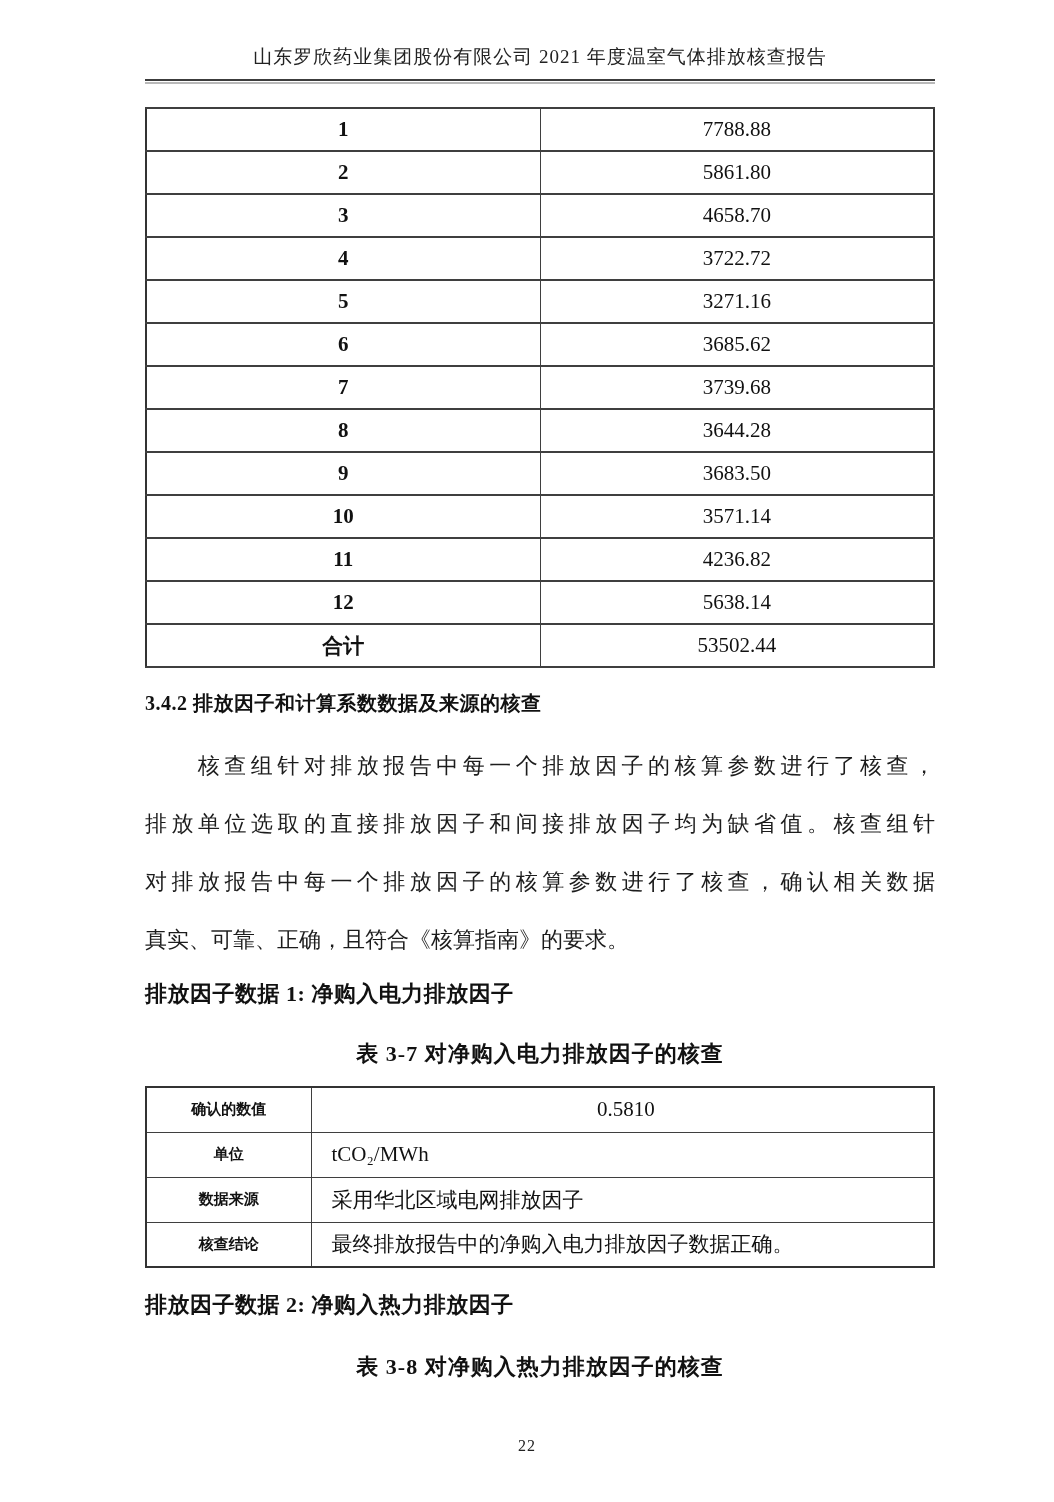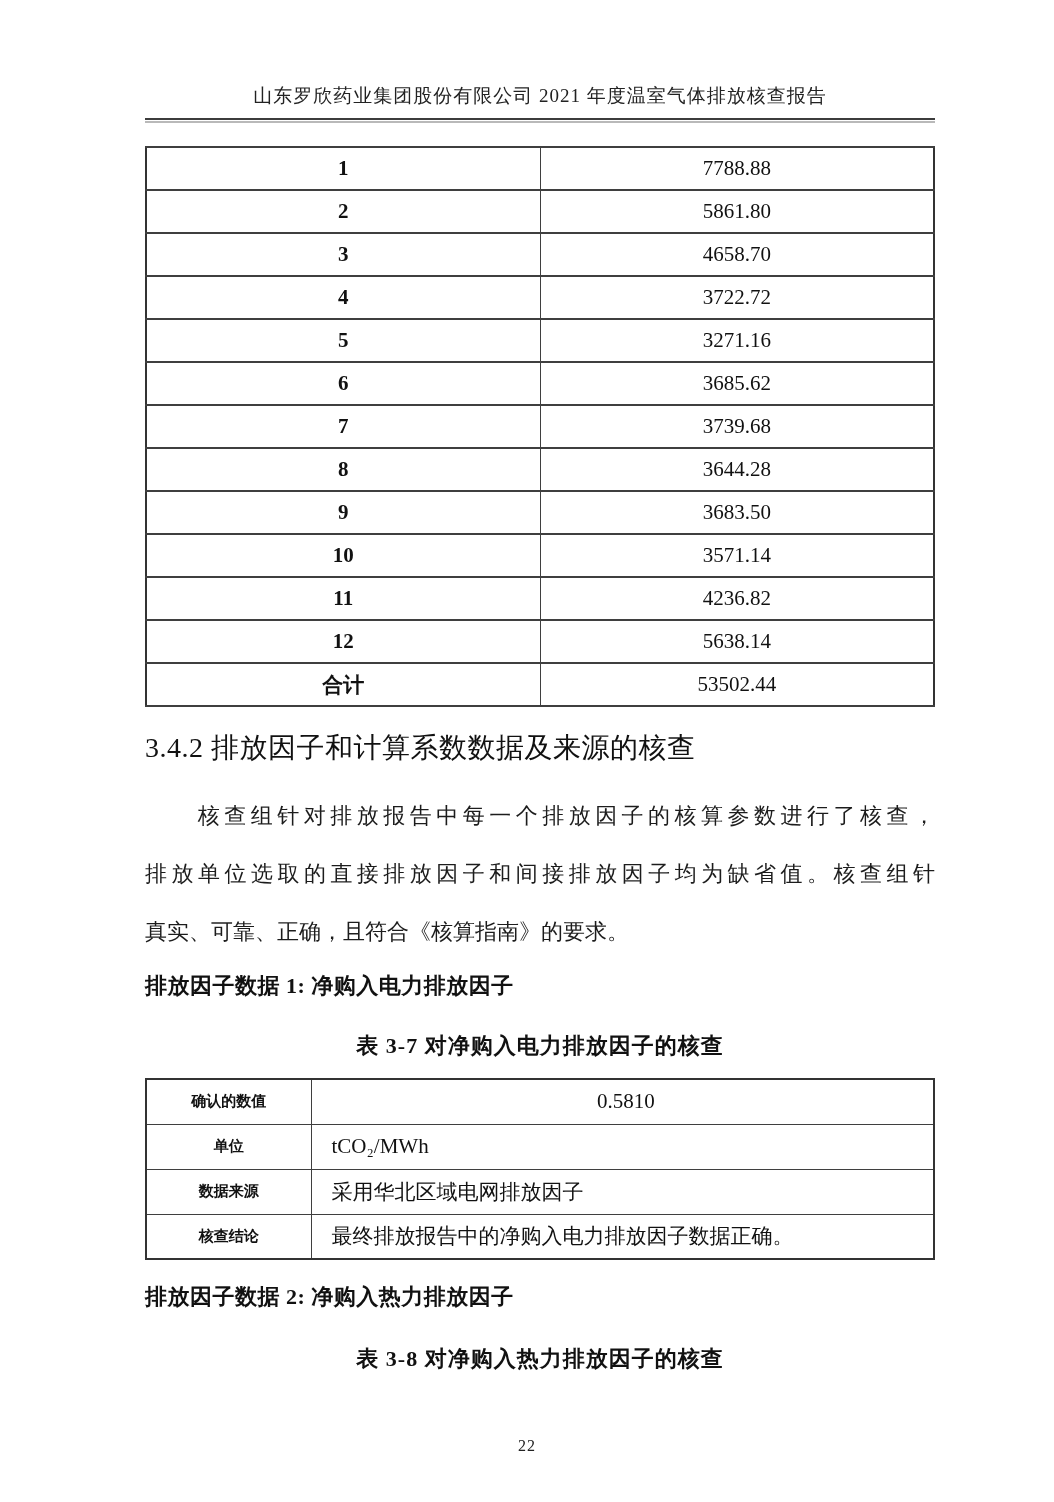--- a/index.html
+++ b/index.html
@@ -20,21 +20,21 @@
   }
 
   .content {
     position: relative;
     margin-left: 145px;
     width: 790px;
   }
 
   
   .doc-header {
-    padding-top: 83px;
+    padding-top: 44px;
     text-align: center;
     font-size: 19px;
     letter-spacing: 1px;
     color: #222;
   }
 
   .header-rule {
     margin-top: 9px;
     height: 2px;
     background: #3c3c3c;
@@ -57,22 +57,22 @@
     vertical-align: middle;
     font-size: 21px;
   }
   table.monthly { border: 2px solid #333; }
   table.monthly td.m-label { font-weight: bold; width: 50%; }
   table.monthly td.m-value { font-weight: normal; }
 
   
   .section-heading {
     margin-top: 22px;
-    font-size: 28px;
-    font-weight: normal;
+    font-size: 20px;
+    font-weight: bold;
     letter-spacing: 0.5px;
   }
 
   
   .paragraph { margin-top: 20px; }
   .para-line {
     font-size: 22px;
     line-height: 58px;
     white-space: normal;
     color: #1c1c1c;
@@ -217,20 +217,21 @@
     </table>
 
     <div class="section-heading">3.4.2 排放因子和计算系数数据及来源的核查</div>
 
     <div class="paragraph">
 
         <div class="para-line line-indent line-justify">核查组针对排放报告中每一个排放因子的核算参数进行了核查，</div>
 
         <div class="para-line line-justify">排放单位选取的直接排放因子和间接排放因子均为缺省值。核查组针</div>
 
+        <div class="para-line line-justify">对排放报告中每一个排放因子的核算参数进行了核查，确认相关数据</div>
 
         <div class="para-line">真实、可靠、正确，且符合《核算指南》的要求。</div>
       </div>
 
     <div class="factor-label">排放因子数据 1: 净购入电力排放因子</div>
 
     <div class="table-caption">表 3-7   对净购入电力排放因子的核查</div>
 
     <table class="factor">
       <tbody>

